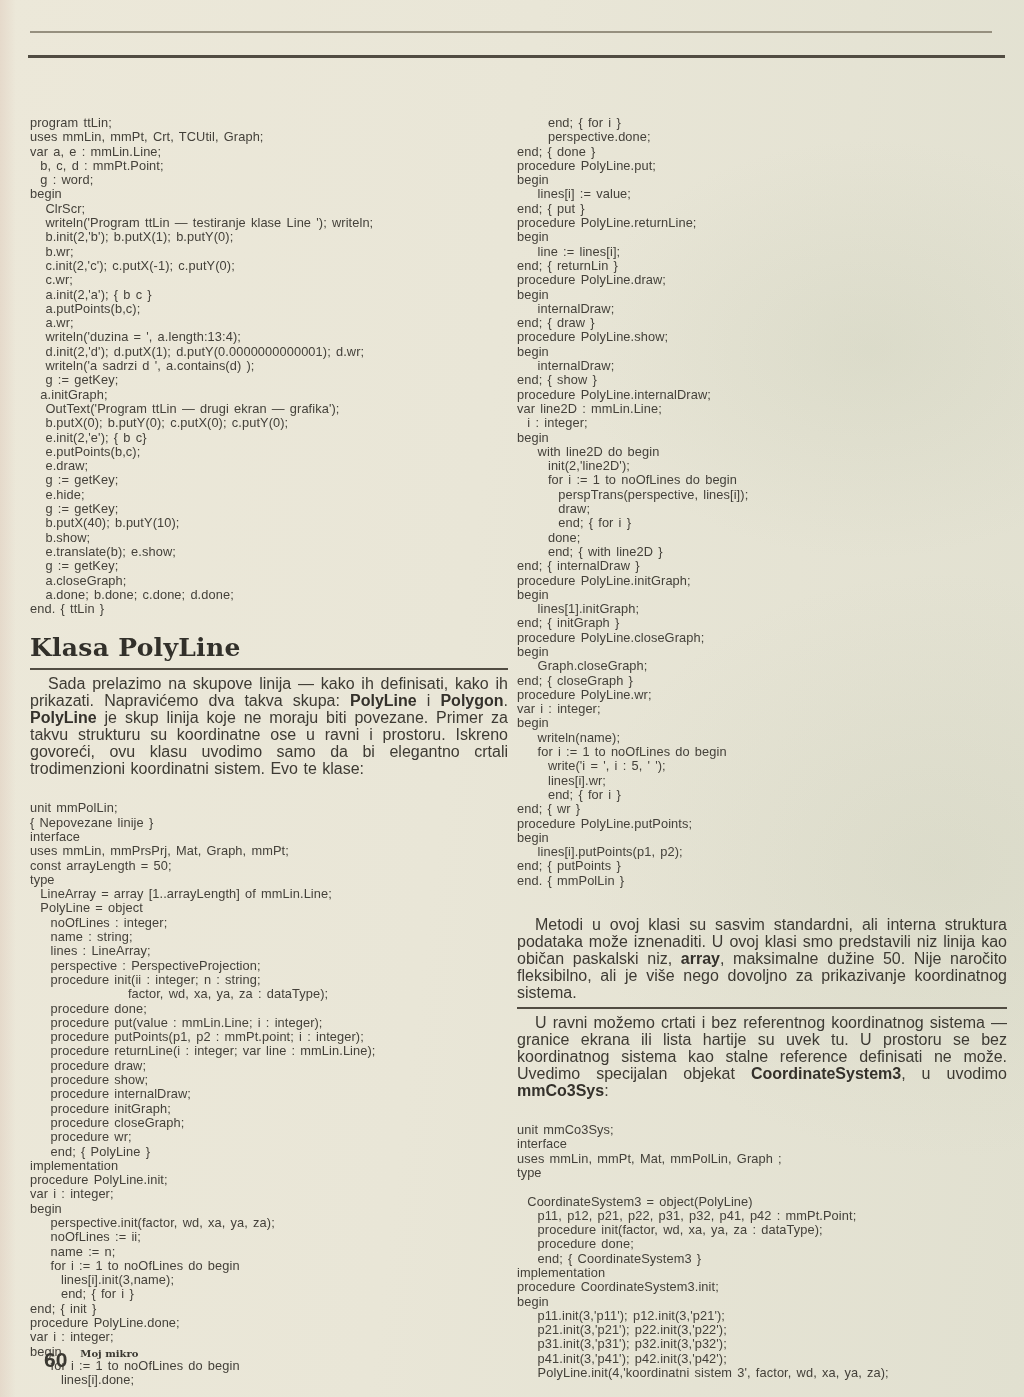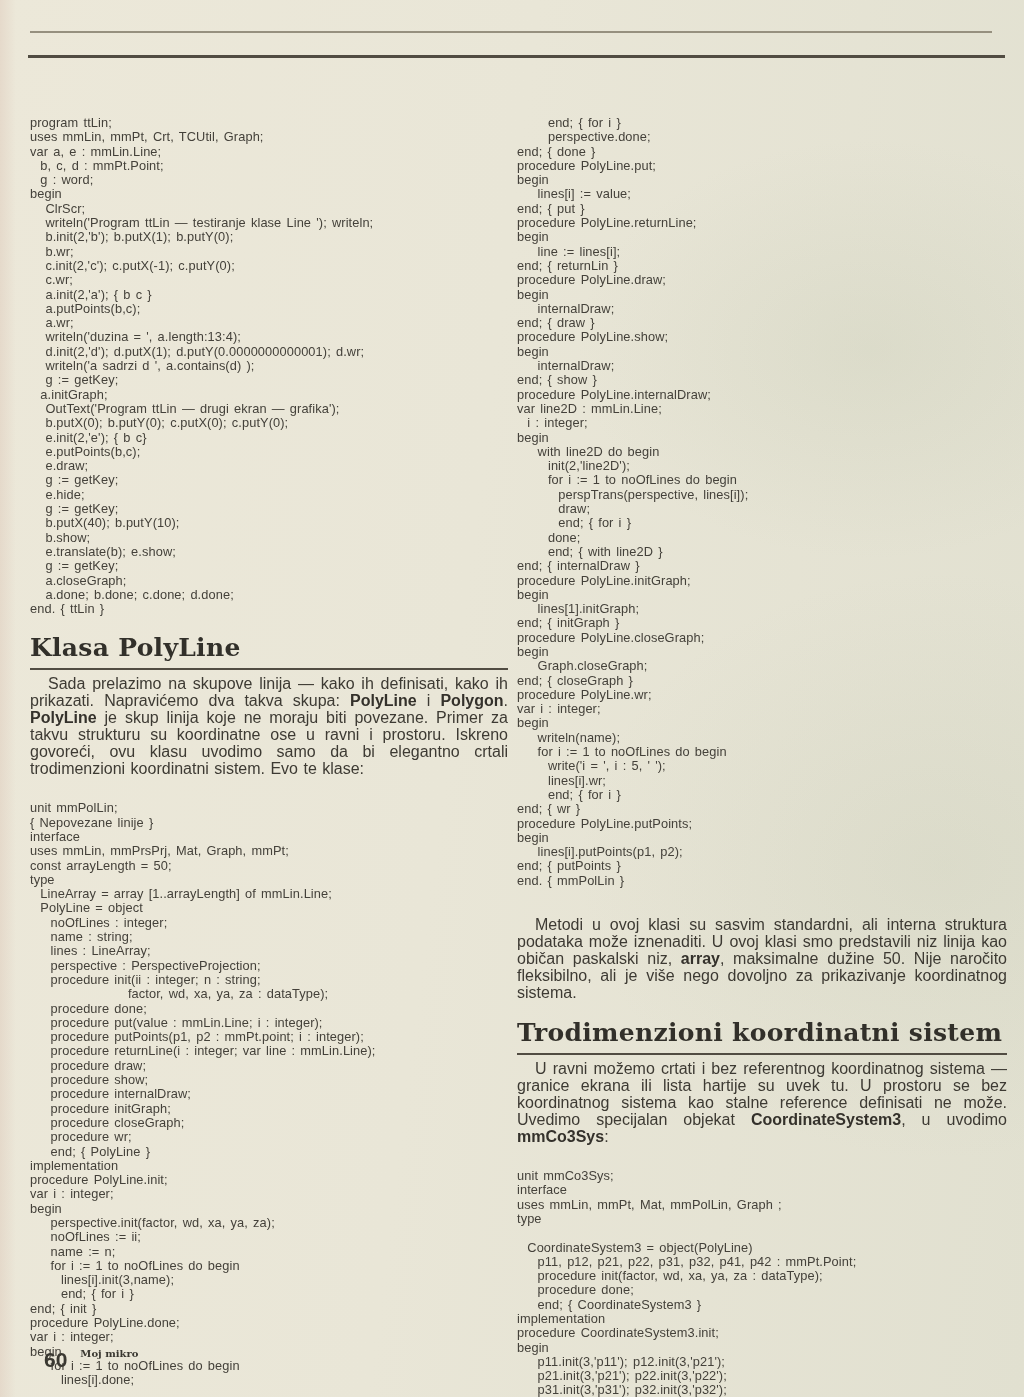--- a/index.html
+++ b/index.html
@@ -221,21 +221,20 @@
       end; { for i }
 end; { wr }
 procedure PolyLine.putPoints;
 begin
     lines[i].putPoints(p1, p2);
 end; { putPoints }
 end. { mmPolLin }</div>
 
     <p class="para para-follow"><span>Metodi u ovoj klasi su sasvim standardni, ali interna struktura podataka može iznenaditi. U ovoj klasi smo predstavili niz linija kao običan paskalski niz, </span><b>array</b><span>, maksimalne dužine 50. Nije naročito fleksibilno, ali je više nego dovoljno za prikazivanje koordinatnog sistema.</span></p>
 
-    <h2 class="section-title">Trodimenzioni koordinatni sistem</h2>
     <div class="section-rule"></div>
 
     <p class="para"><span>U ravni možemo crtati i bez referentnog koordinatnog sistema — granice ekrana ili lista hartije su uvek tu. U prostoru se bez koordinatnog sistema kao stalne reference definisati ne može. Uvedimo specijalan objekat </span><b>CoordinateSystem3</b><span>, u uvodimo </span><b>mmCo3Sys</b><span>:</span></p>
 
     <div class="code code-follow">unit mmCo3Sys;
 interface
 uses mmLin, mmPt, Mat, mmPolLin, Graph ;
 type
 
   CoordinateSystem3 = object(PolyLine)

